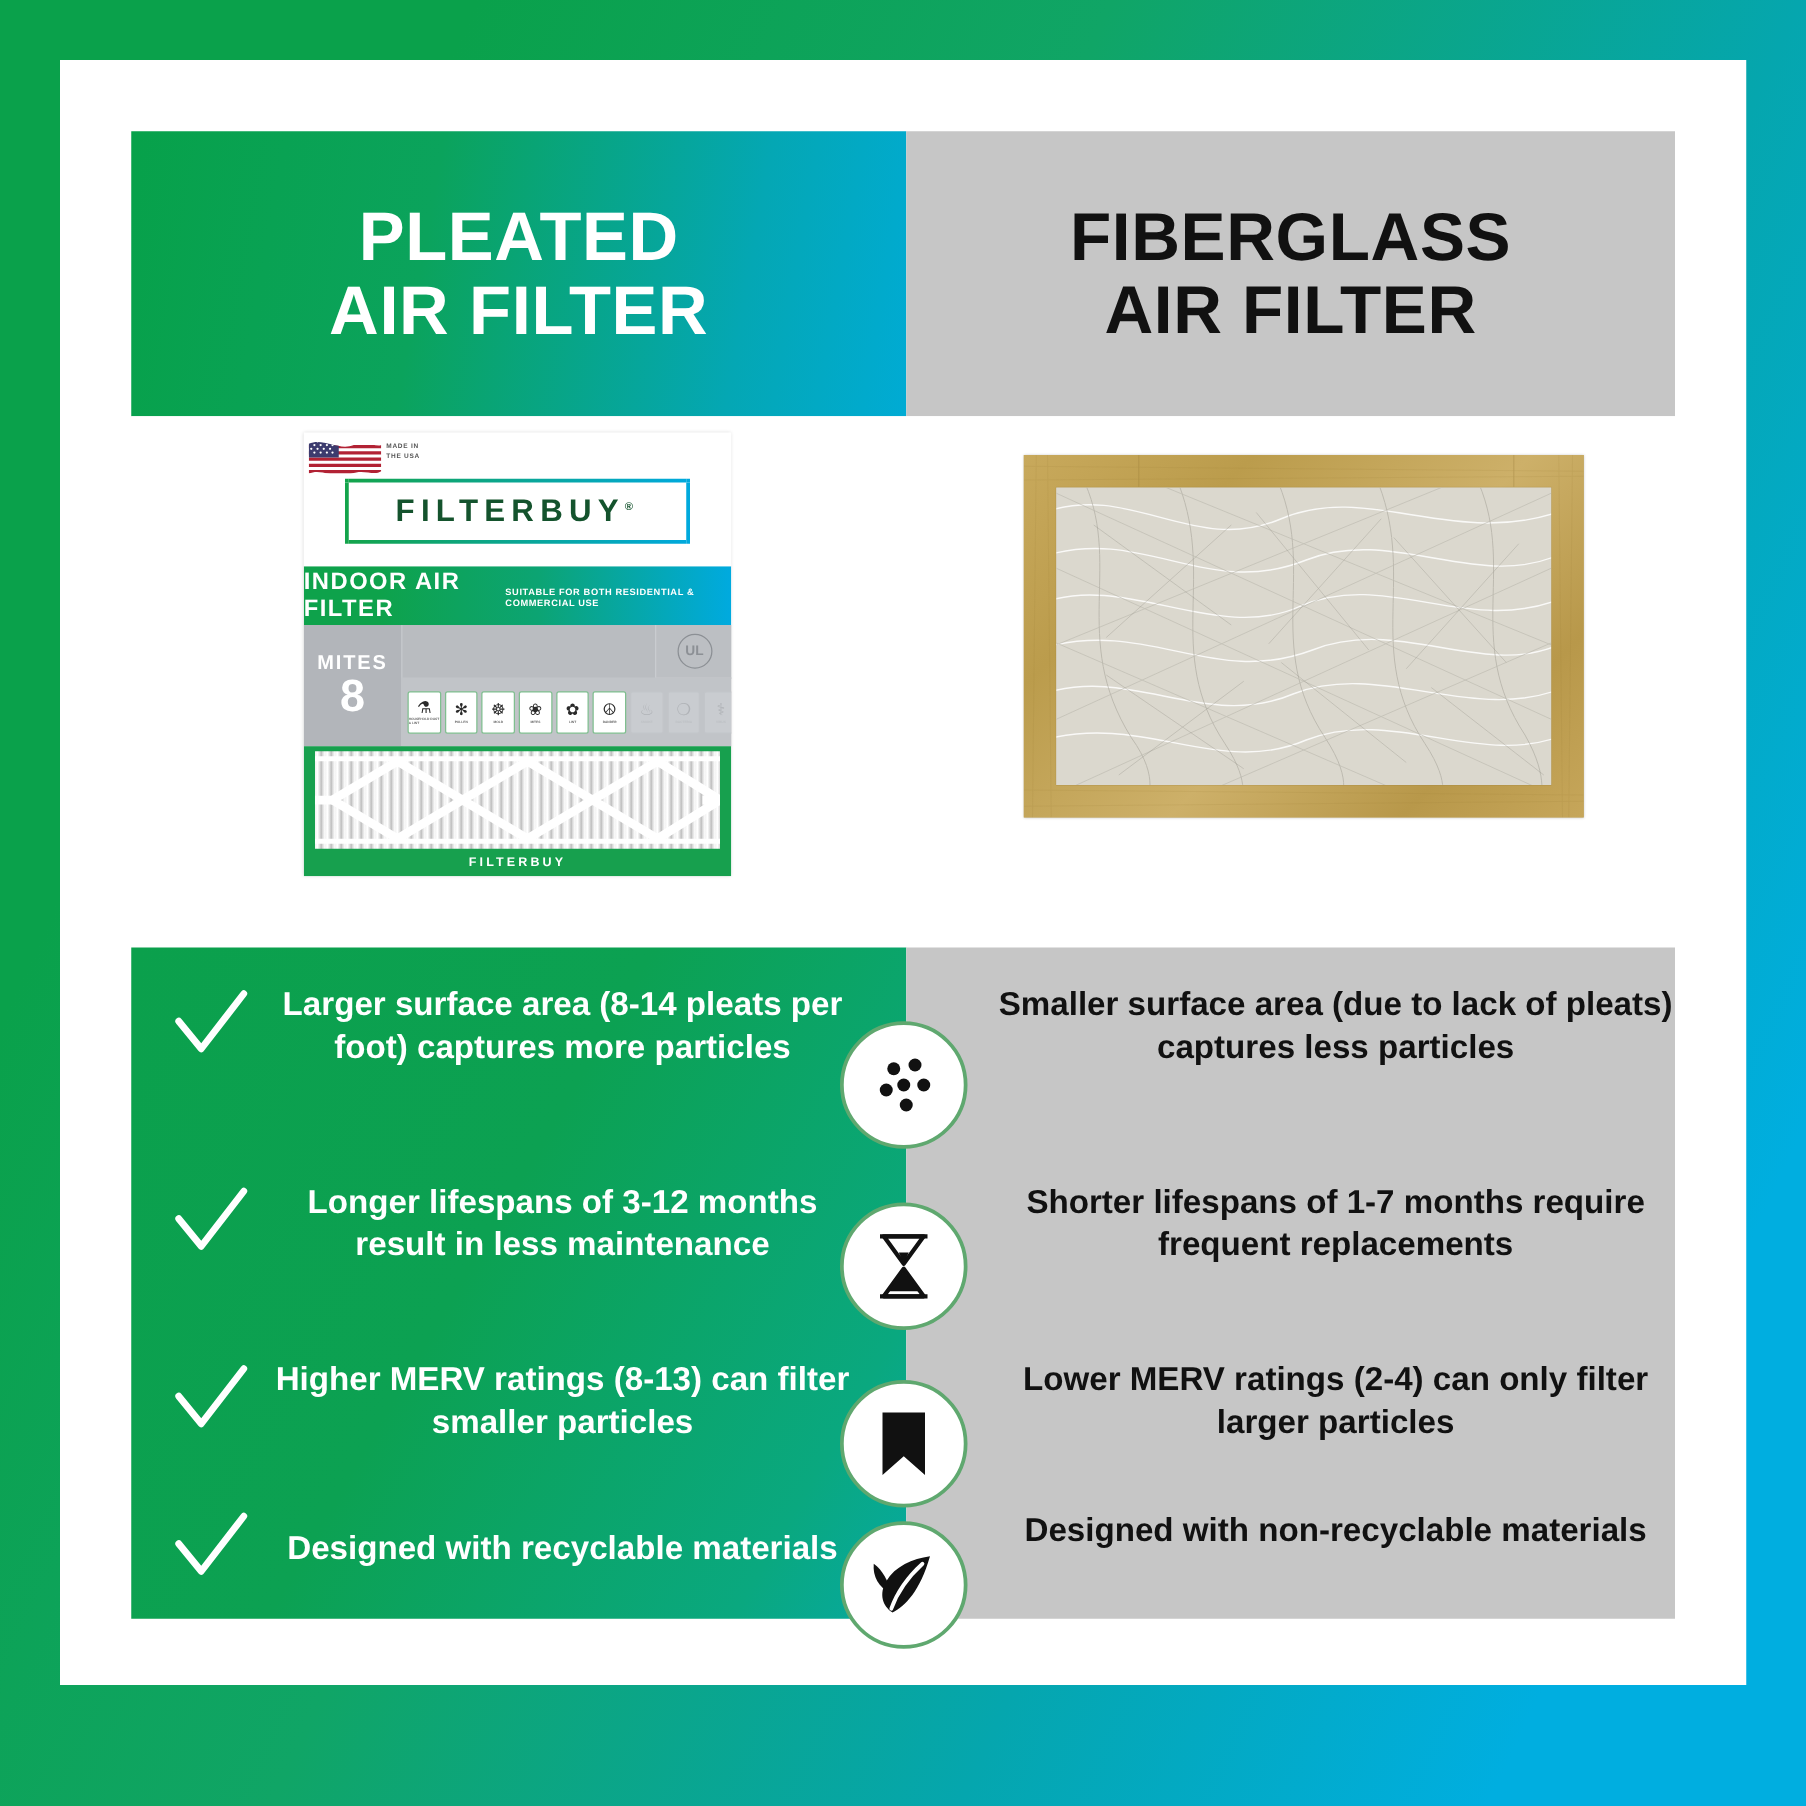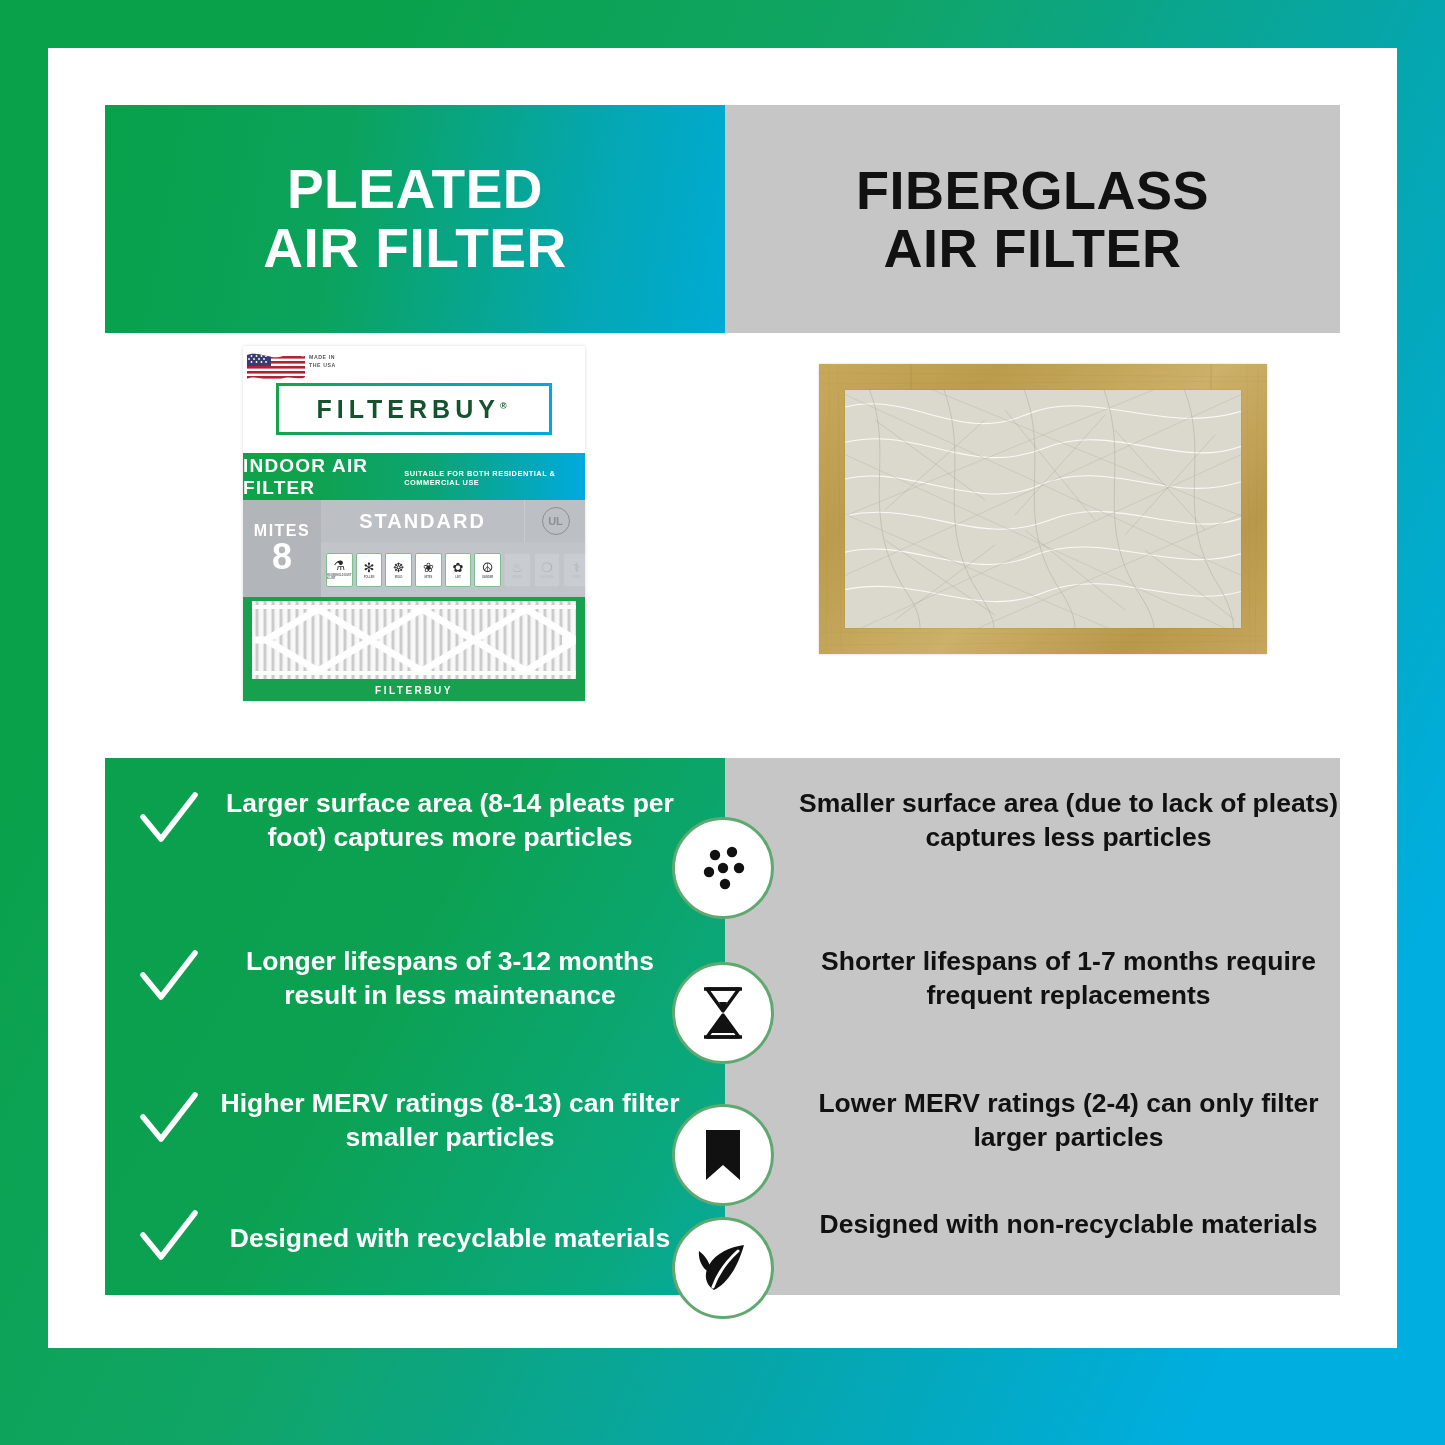--- a/index.html
+++ b/index.html
@@ -313,21 +313,20 @@
           <div class="pbox-band">
             <div class="band-t1">INDOOR AIR FILTER</div>
             <div class="band-t2">SUITABLE FOR BOTH RESIDENTIAL &amp; COMMERCIAL USE</div>
           </div>
 
           <div class="pbox-spec">
             <div class="merv">
               <div class="merv-l">MITES</div>
               <div class="merv-n">8</div>
             </div>
-            <div class="std">STANDARD</div>
             <div class="ulbox">
               <div class="ulmark">UL</div>
             </div>
             <div class="icostrip" id="icostrip">
                 <div class="ico on">
                   <span class="g">⚗</span>
                   <span class="cap">HOUSEHOLD DUST &amp; LINT</span>
                 </div>
                 <div class="ico on">
                   <span class="g">✻</span>

